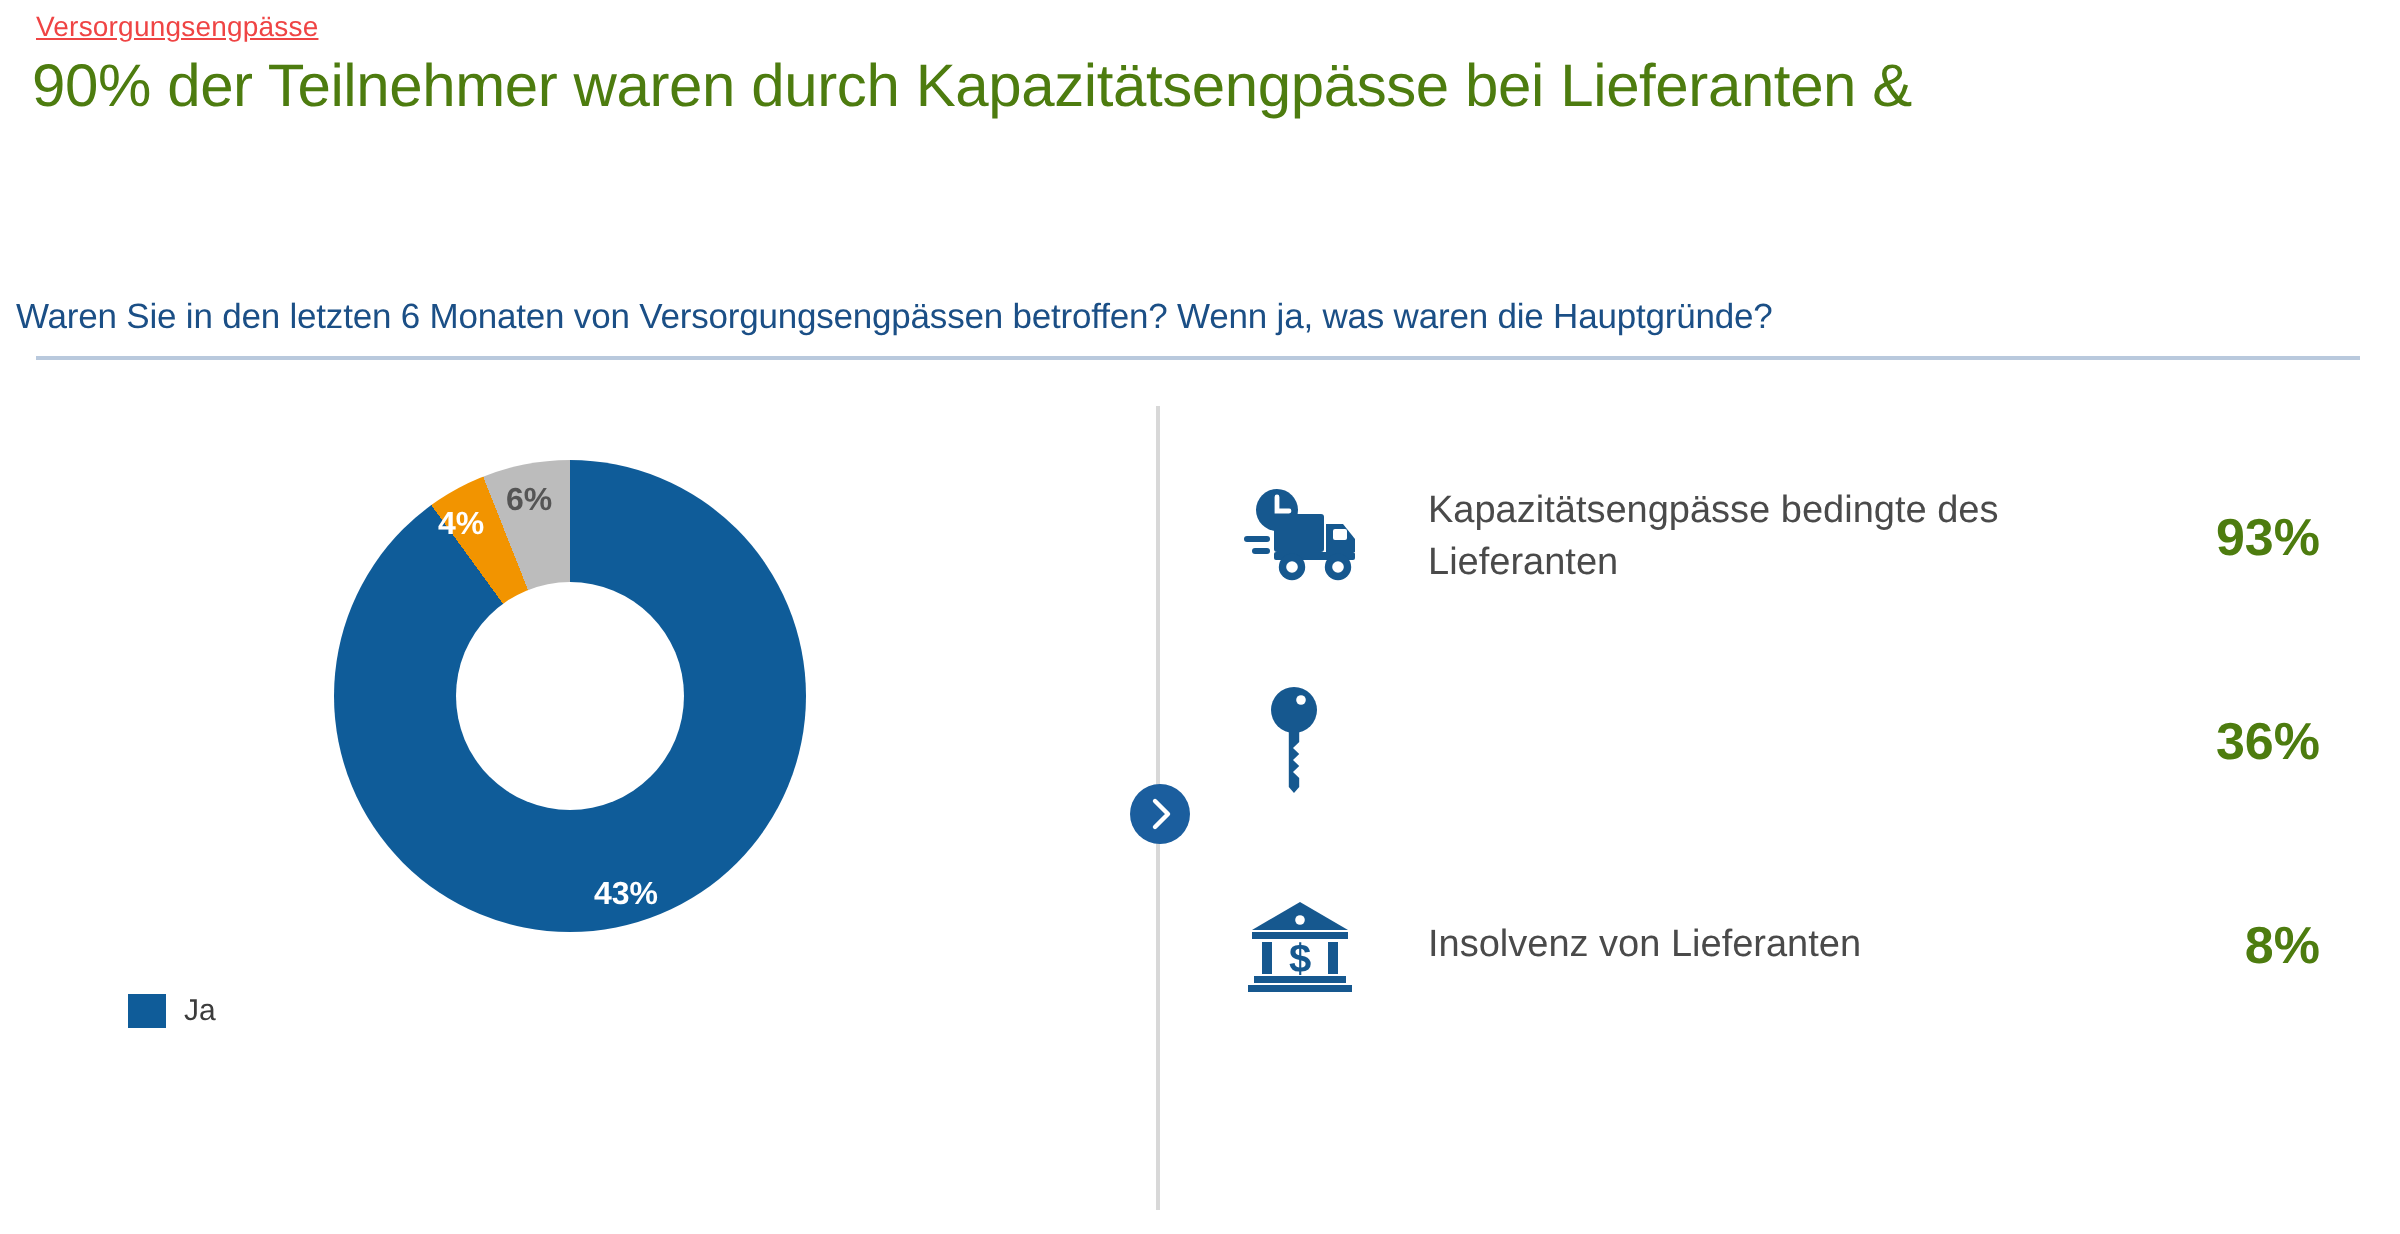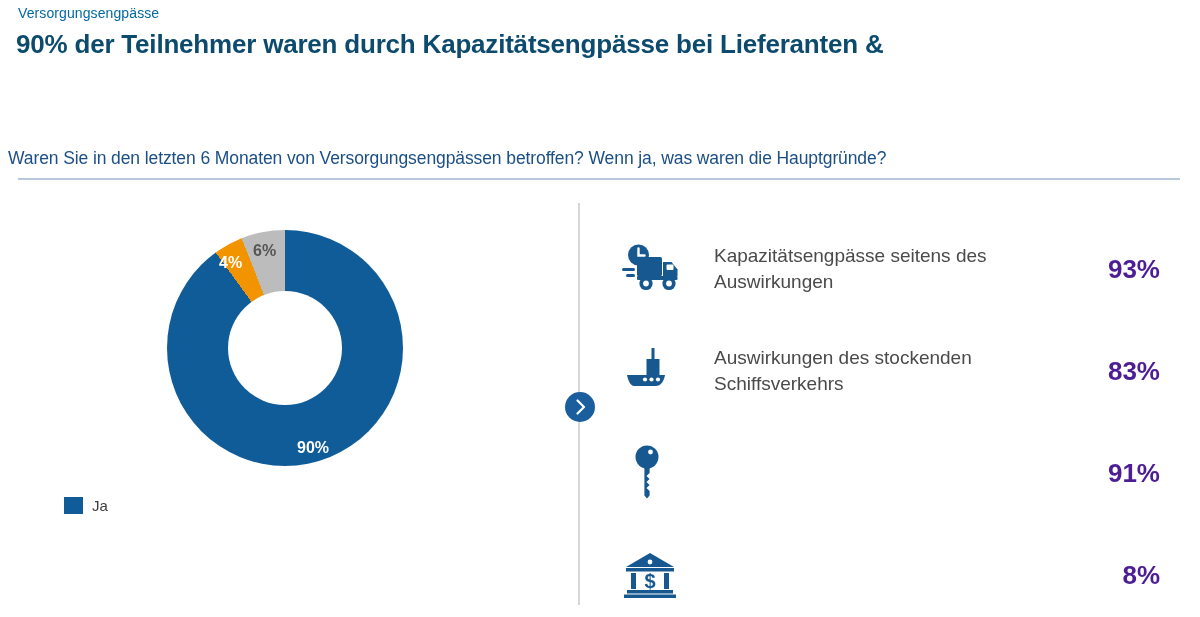--- a/index.html
+++ b/index.html
@@ -15,33 +15,34 @@
     overflow: hidden;
     position: relative;
   }
 
   
   .eyebrow {
     position: absolute;
     left: 18px;
     top: 5px;
     font-size: 14px;
-    color: #0369a1;
+    color: #ef4444;
     letter-spacing: 0.1px;
     white-space: nowrap;
+    text-decoration: underline;
   }
   .headline {
     position: absolute;
     left: 16px;
     top: 26px;
     width: 1170px;
-    font-size: 26px;
+    font-size: 30px;
     line-height: 36px;
-    color: #0c4a6e;
-    font-weight: 700;
+    color: #4d7c0f;
+    font-weight: 400;
     letter-spacing: -0.2px;
   }
   .headline .l2 { display: block; }
 
   .question {
     position: absolute;
     left: 8px;
     top: 148px;
     font-size: 17.5px;
     color: #1b4f86;
@@ -177,42 +178,42 @@
     line-height: 26px;
     color: #4a4a4a;
   }
   .factor .pct {
     position: absolute;
     right: 12px;
     top: 50%;
     transform: translateY(-50%);
     font-size: 26px;
     font-weight: 700;
-    color: #4c1d95;
+    color: #4d7c0f;
     text-align: right;
     white-space: nowrap;
     margin-left: 28px;
   }
 </style>
 </head>
 <body>
 
 <div class="eyebrow">Versorgungsengpässe</div>
 
 <div class="headline">
   <span class="l1">90% der Teilnehmer waren durch Kapazitätsengpässe bei Lieferanten &amp;</span>
 </div>
 
 <div class="question">Waren Sie in den letzten 6 Monaten von Versorgungsengpässen betroffen? Wenn ja, was waren die Hauptgründe?</div>
 <div class="rule"></div>
 
 <div class="donut-wrap">
   <div class="donut" style="background: conic-gradient(rgb(15, 92, 153) 0deg, rgb(15, 92, 153) 324deg, rgb(242, 148, 0) 324deg, rgb(242, 148, 0) 338.4deg, rgb(188, 188, 188) 338.4deg, rgb(188, 188, 188) 360deg);"></div>
   <div class="donut-hole"></div>
-  <div class="slice-label lbl-90">90%</div>
+  <div class="slice-label lbl-90">43%</div>
   <div class="slice-label lbl-4">4%</div>
   <div class="slice-label lbl-6">6%</div>
 </div>
 
 <div class="legend">
   <div class="legend-row">
     <div class="legend-item">
       <span class="sw sw-blue"></span>
       <span>Ja</span>
     </div>
@@ -246,56 +247,36 @@
           <circle cx="25" cy="40.5" r="6.6"></circle>
           <circle cx="25" cy="40.5" r="2.9" fill="#ffffff"></circle>
           <circle cx="48" cy="40.5" r="6.6"></circle>
           <circle cx="48" cy="40.5" r="2.9" fill="#ffffff"></circle>
 
           <rect x="1" y="25" width="13" height="3" rx="1.5"></rect>
           <rect x="5" y="31" width="9" height="3" rx="1.5"></rect>
         </g>
       </svg>
     </div>
-    <div class="label">Kapazitätsengpässe seitens des Auswirkungen</div>
+    <div class="label">Kapazitätsengpässe bedingte des Lieferanten</div>
     <div class="pct">93%</div>
   </div>
 
-  <div class="factor">
-    <div class="icon">
-      <svg width="62" height="52" viewBox="0 0 62 52" aria-hidden="true">
-        <g fill="#16588f">
-
-          <rect x="30.5" y="3" width="3" height="11"></rect>
-
-          <path d="M25.5 14 h13 v16 h-13 z"></path>
-
-          <path d="M6 30 h38 c0 0 -1.5 11 -9 11 h-22 c-5 0 -7 -11 -7 -11 z"></path>
-
-          <circle cx="24" cy="34.5" r="2.1" fill="#ffffff"></circle>
-          <circle cx="30.5" cy="34.5" r="2.1" fill="#ffffff"></circle>
-          <circle cx="37" cy="34.5" r="2.1" fill="#ffffff"></circle>
-        </g>
-      </svg>
-    </div>
-    <div class="label">Auswirkungen des stockenden Schiffsverkehrs</div>
-    <div class="pct">83%</div>
-  </div>
 
   <div class="factor">
     <div class="icon">
       <svg width="62" height="60" viewBox="0 0 62 60" aria-hidden="true">
         <g fill="#16588f">
           <circle cx="26" cy="14" r="11.5"></circle>
           <circle cx="29.5" cy="9" r="2.4" fill="#ffffff"></circle>
           <path d="M23.4 25 h5.2 v5 l-3.1 3 l3.1 3 l-3.1 3 l3.1 3 l-3.1 3 l3.1 3 v4.5 l-2.6 3 l-2.6 -3 z"></path>
         </g>
       </svg>
     </div>
-    <div class="pct">91%</div>
+    <div class="pct">36%</div>
   </div>
 
   <div class="factor">
     <div class="icon">
       <svg width="62" height="52" viewBox="0 0 62 52" aria-hidden="true">
         <g fill="#16588f">
 
           <path d="M29 4 L53 18 h-48 z"></path>
           <circle cx="29" cy="13" r="2.4" fill="#ffffff"></circle>
 
@@ -304,16 +285,17 @@
           <rect x="10" y="24" width="5" height="16"></rect>
           <rect x="43" y="24" width="5" height="16"></rect>
 
           <text x="29" y="39" font-family="'Liberation Sans', sans-serif" font-size="20" font-weight="700" text-anchor="middle" fill="#16588f">$</text>
 
           <rect x="6" y="41" width="46" height="3.5"></rect>
           <rect x="3" y="45.5" width="52" height="3.5"></rect>
         </g>
       </svg>
     </div>
+    <div class="label">Insolvenz von Lieferanten</div>
     <div class="pct">8%</div>
   </div>
 
 </div>
 
 </body></html>

